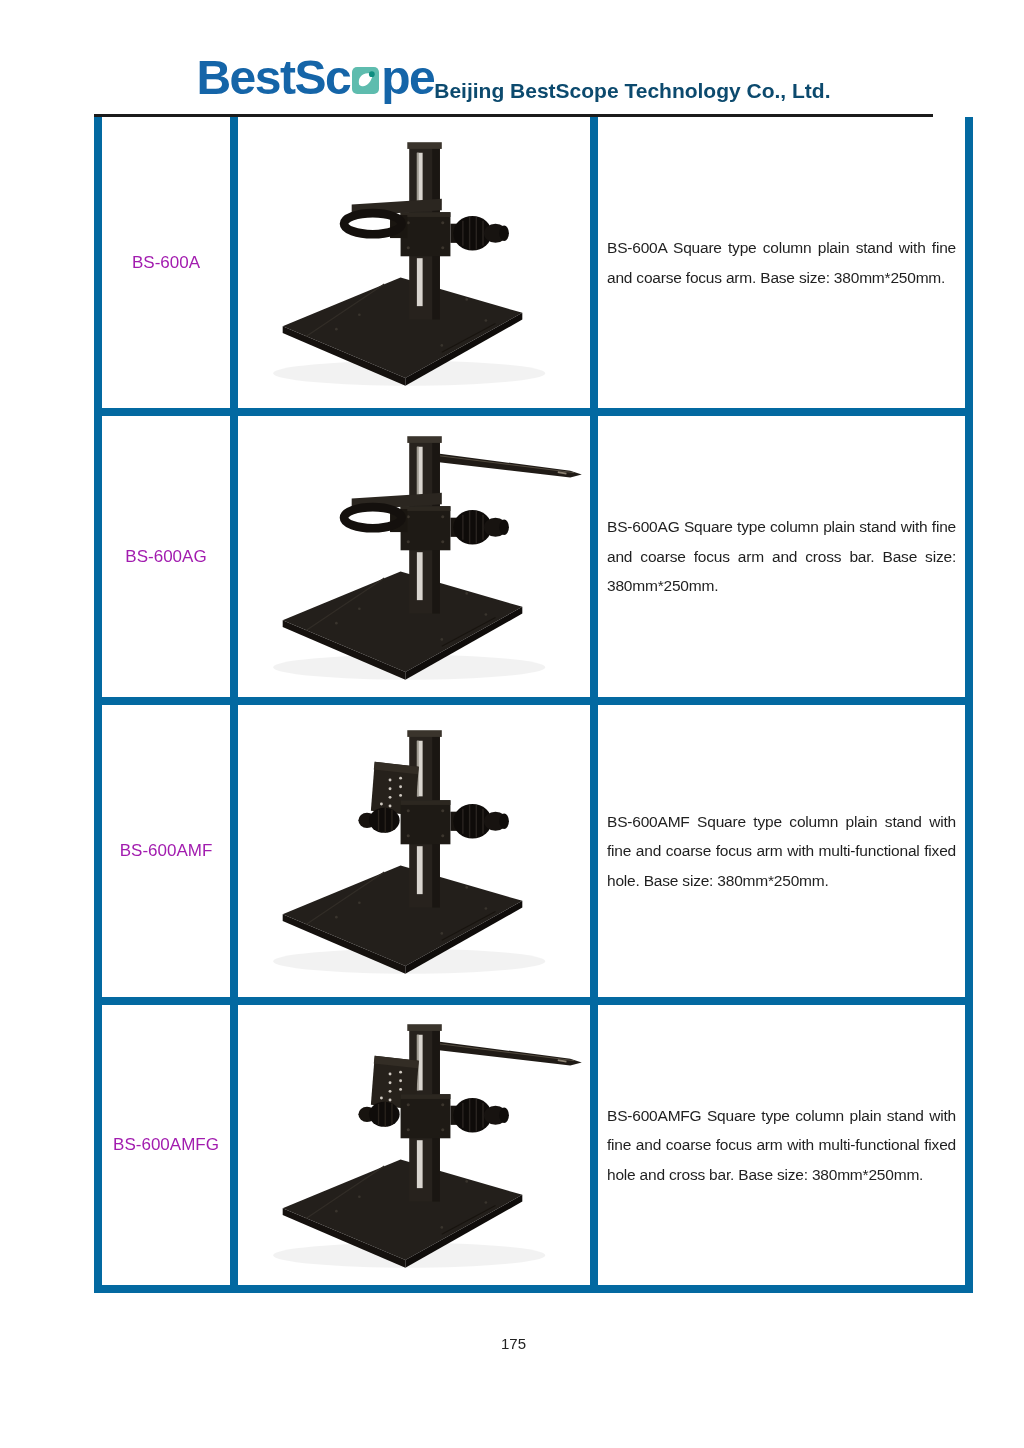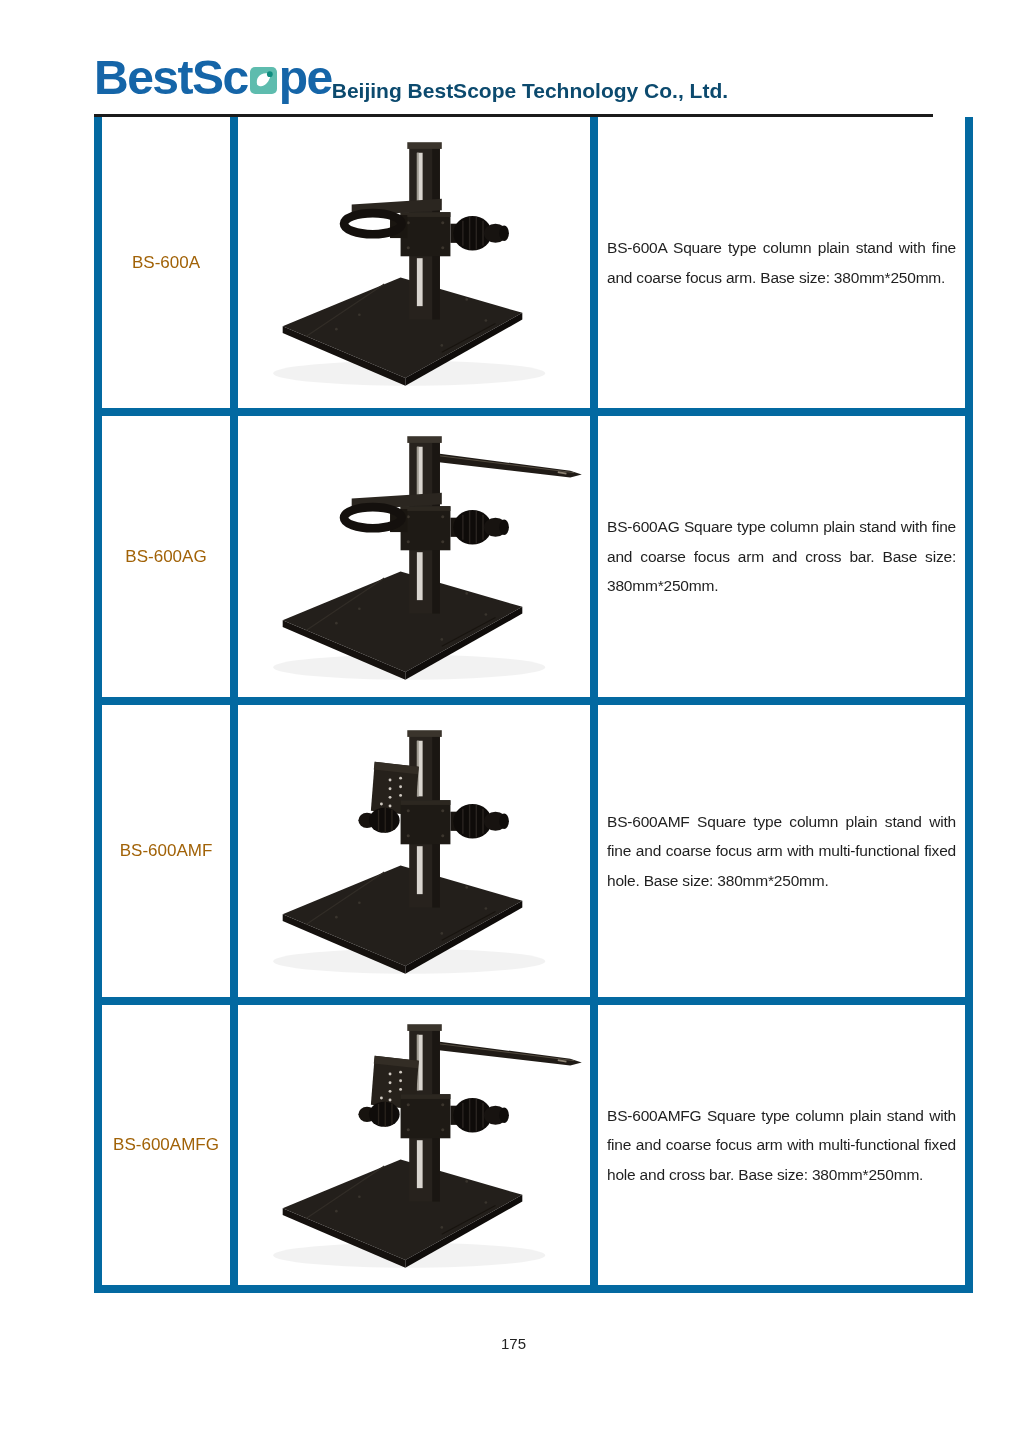--- a/index.html
+++ b/index.html
@@ -6,21 +6,21 @@
   body {
     width: 1024px; height: 1448px;
     font-family: "Liberation Sans", sans-serif;
     color: #1c1c1c;
     overflow: hidden;
   }
   .page { padding: 52px 91px 0 94px; }
 
   
   .hdr {
-    display: flex; justify-content: flex-start; align-items: flex-end;
+    display: flex; justify-content: center; align-items: flex-end;
     border-bottom: 3px solid #1b1b1b;
     padding-bottom: 10px;
   }
   .logo {
     font-weight: bold; font-size: 48px; line-height: 52px;
     letter-spacing: -1.5px; color: #1565a8;
     white-space: nowrap;
   }
   .logo-o { display: inline-block; vertical-align: baseline; margin: 0 2px; }
   .logo-o svg { display: block; }
@@ -31,21 +31,21 @@
 
   
   table.products { border-collapse: collapse; table-layout: fixed; width: 833px; }
   table.products td { border: 8px solid #0369a1; vertical-align: middle; }
   table.products tr:first-child td { border-top: none; }
   tr.row:nth-child(1) { height: 295px; }
   tr.row:nth-child(2) { height: 289px; }
   tr.row:nth-child(3) { height: 300px; }
   tr.row:nth-child(4) { height: 288px; }
 
-  td.model { width: 126px; text-align: center; font-size: 17px; color: #a16207; border-radius: 31px; }
+  td.model { width: 126px; text-align: center; font-size: 17px; color: #a21caf; border-radius: 31px; }
   td.imgcell { width: 352px; text-align: center; padding: 0; }
   td.desc { width: 349px; padding: 0 9px; }
   td.desc p {
     margin: 0; font-size: 15.5px; line-height: 1.9;
     text-align: justify; letter-spacing: -0.2px; color: #1f1f1f;
   }
   .stand { display: flex; justify-content: center; align-items: center; }
   .stand svg { display: block; }
 
   

